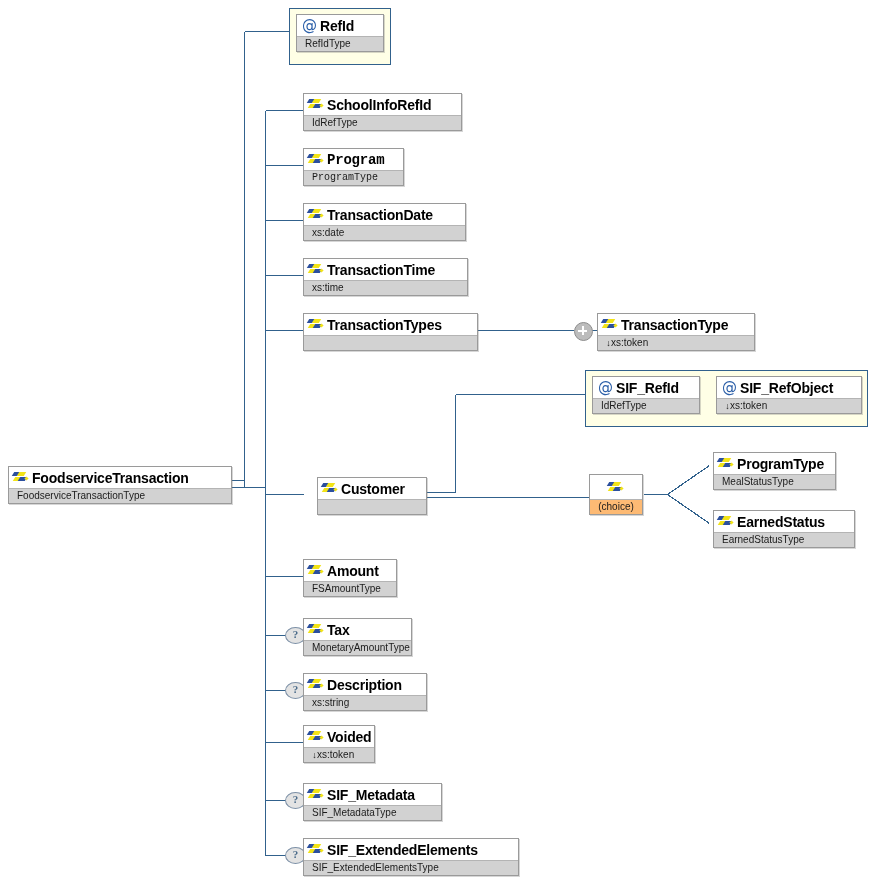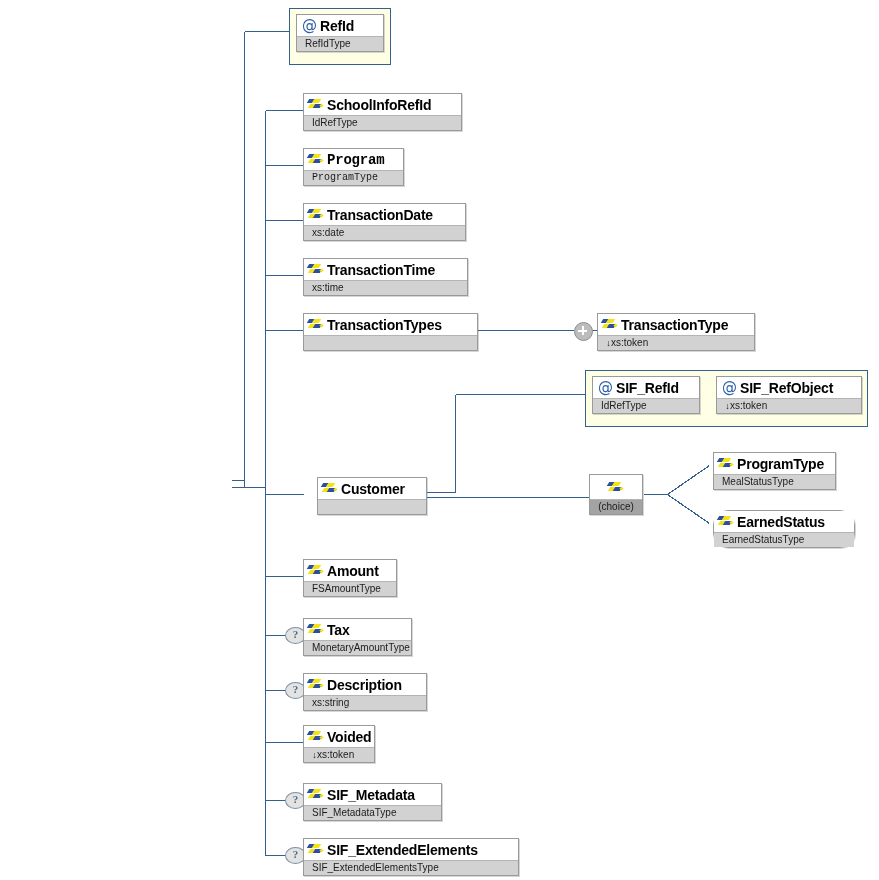--- a/index.html
+++ b/index.html
@@ -78,21 +78,21 @@
     background: #ffffe6;
   }
 
   
   .node.compositor .name-row {
     justify-content: center;
     height: 24px;
     padding: 0;
   }
   .node.compositor .type-row {
-    background: #a3a3a3;
+    background: #fdba74;
     text-align: center;
     height: 14px;
     padding: 0;
   }
   .node.compositor .type-text { text-align: center; }
 
   
   .ico {
     display: inline-block;
     flex: 0 0 auto;
@@ -206,20 +206,35 @@
       <path d="M455.5 394.5 H585.5"></path>
 
       <path d="M413.5 497.5 H588.5"></path>
 
       <path d="M643.5 494.5 H667.5"></path>
       <path d="M667.5 494.5 L709.5 465.5"></path>
       <path d="M667.5 494.5 L709.5 523.5"></path>
     </g>
   </svg>
 
+  <div class="node" style="left:8px; top:466px; width:224px;">
+    <div class="name-row">
+      <span class="ico ico-element">
+        <i class="p b1"></i>
+          <i class="p b2"></i>
+          <i class="p b3"></i>
+          <i class="p b4"></i>
+          <i class="d1"></i>
+      </span>
+      <span class="label">FoodserviceTransaction</span>
+    </div>
+    <div class="type-row">
+      <span class="type-text">FoodserviceTransactionType</span>
+    </div>
+  </div>
 
   <div class="attr-group" style="left:289px; top:8px; width:102px; height:57px;"></div>
   <div class="node attr" style="left:296px; top:14px; width:88px;">
     <div class="name-row">
       <span class="ico ico-at">@</span>
       <span class="label">RefId</span>
     </div>
     <div class="type-row">
       <span class="type-text">RefIdType</span>
     </div>
@@ -385,21 +400,21 @@
           <i class="p b4"></i>
           <i class="d1"></i>
       </span>
       <span class="label">ProgramType</span>
     </div>
     <div class="type-row">
       <span class="type-text">MealStatusType</span>
     </div>
   </div>
 
-  <div class="node" style="left:713px; top:510px; width:142px;border-radius:15px;">
+  <div class="node" style="left:713px; top:510px; width:142px;">
     <div class="name-row">
       <span class="ico ico-element">
         <i class="p b1"></i>
           <i class="p b2"></i>
           <i class="p b3"></i>
           <i class="p b4"></i>
           <i class="d1"></i>
       </span>
       <span class="label">EarnedStatus</span>
     </div>

